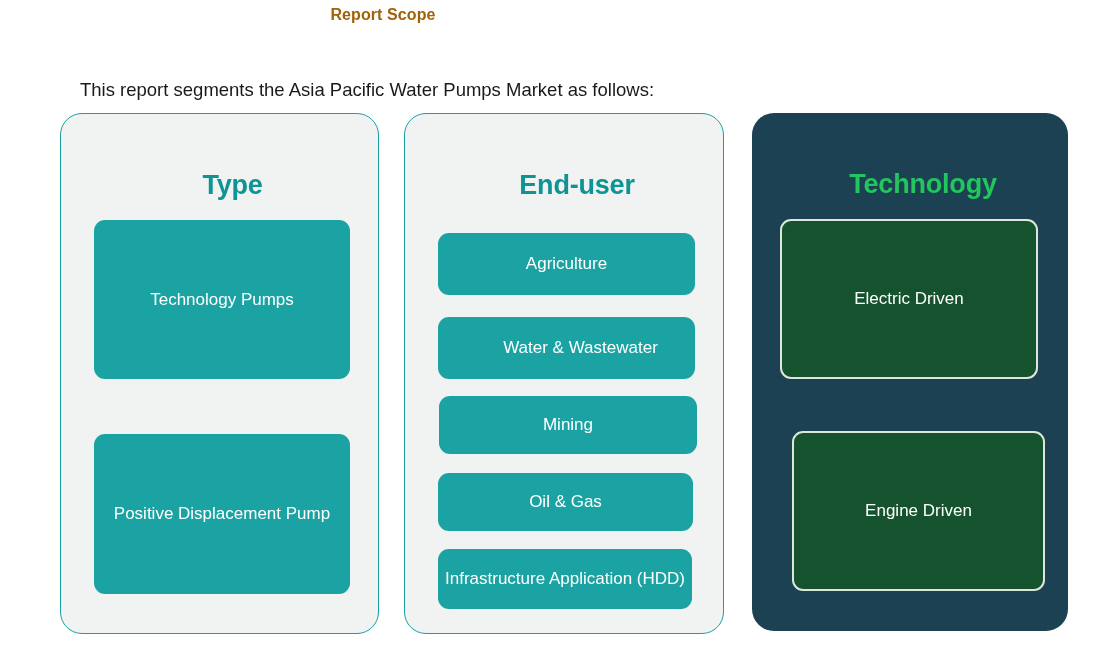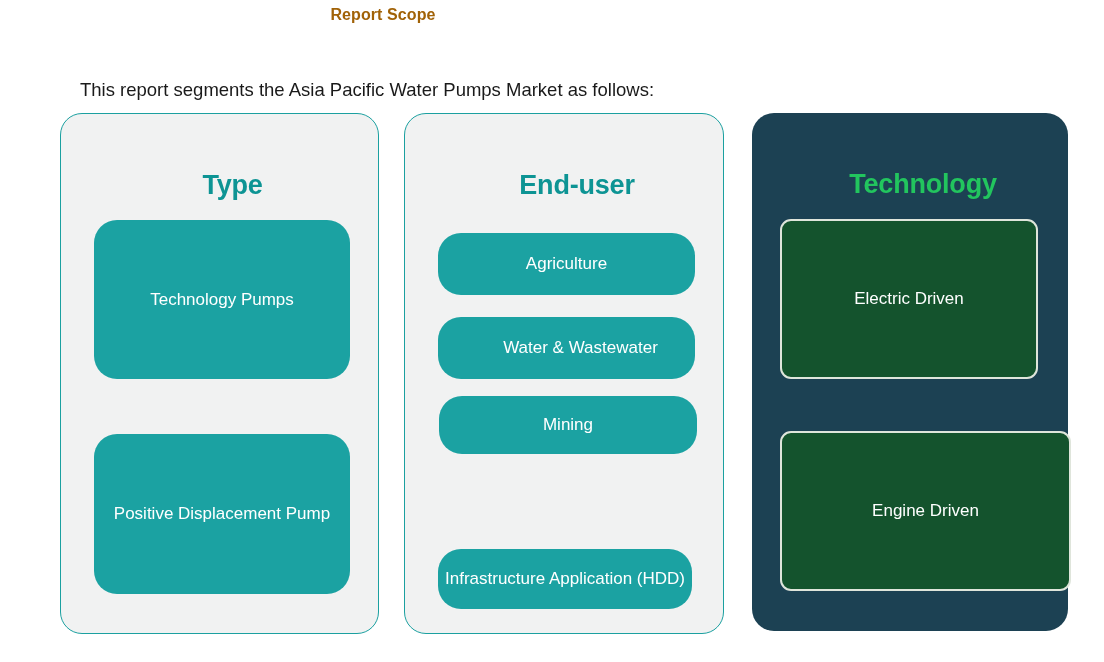--- a/index.html
+++ b/index.html
@@ -85,21 +85,21 @@
     box-sizing: border-box;
     display: flex;
     align-items: center;
     justify-content: center;
     text-align: center;
     color: #ffffff;
     line-height: 1.25;
   }
   .item.teal {
     background: #1ba2a2;
-    border-radius: 23px;
+    border-radius: 11px;
     font-size: 17px;
   }
   .item.grey {
     background: #14532d;
     border: 2px solid #dfe5db;
     border-radius: 11px;
     font-size: 17px;
   }
 
   
@@ -108,41 +108,42 @@
 
   
   #item-agriculture   { left: 33px; width: 257px; top: 119px; height: 62px; }
   #item-wastewater    { left: 33px; width: 257px; top: 203px; height: 62px; padding-left: 28px; }
   #item-mining        { left: 34px; width: 258px; top: 282px; height: 58px; }
   #item-oilgas        { left: 33px; width: 255px; top: 359px; height: 58px; }
   #item-infrastructure{ left: 33px; width: 254px; top: 435px; height: 60px; }
 
   
   #item-electric      { left: 28px; width: 258px; top: 106px; height: 160px; }
-  #item-engine        { left: 28px; width: 291px; top: 318px; height: 160px; }
+  #item-engine        { left: 40px; width: 253px; top: 318px; height: 160px; }
 </style>
 </head>
 <body>
 
 <div class="page-title">Report Scope</div>
 <div class="page-subtitle">This report segments the Asia Pacific Water Pumps Market as follows:</div>
 
 <div class="columns">
 
   <div class="card light" id="card-type">
     <div class="card-title teal">Type</div>
     <div class="item teal" id="item-centrifugal">Technology Pumps</div>
     <div class="item teal" id="item-positive">Positive Displacement Pump</div>
   </div>
 
   <div class="card light" id="card-enduser">
     <div class="card-title teal">End-user</div>
     <div class="item teal" id="item-agriculture">Agriculture</div>
     <div class="item teal" id="item-wastewater">Water &amp; Wastewater</div>
     <div class="item teal" id="item-mining">Mining</div>
+    <div class="item teal" id="item-oilgas">Oil &amp; Gas</div>
     <div class="item teal" id="item-infrastructure">Infrastructure Application (HDD)</div>
   </div>
 
   <div class="card dark" id="card-tech">
     <div class="card-title white">Technology</div>
     <div class="item grey" id="item-electric">Electric Driven</div>
     <div class="item grey" id="item-engine">Engine Driven</div>
   </div>
 
 </div>

